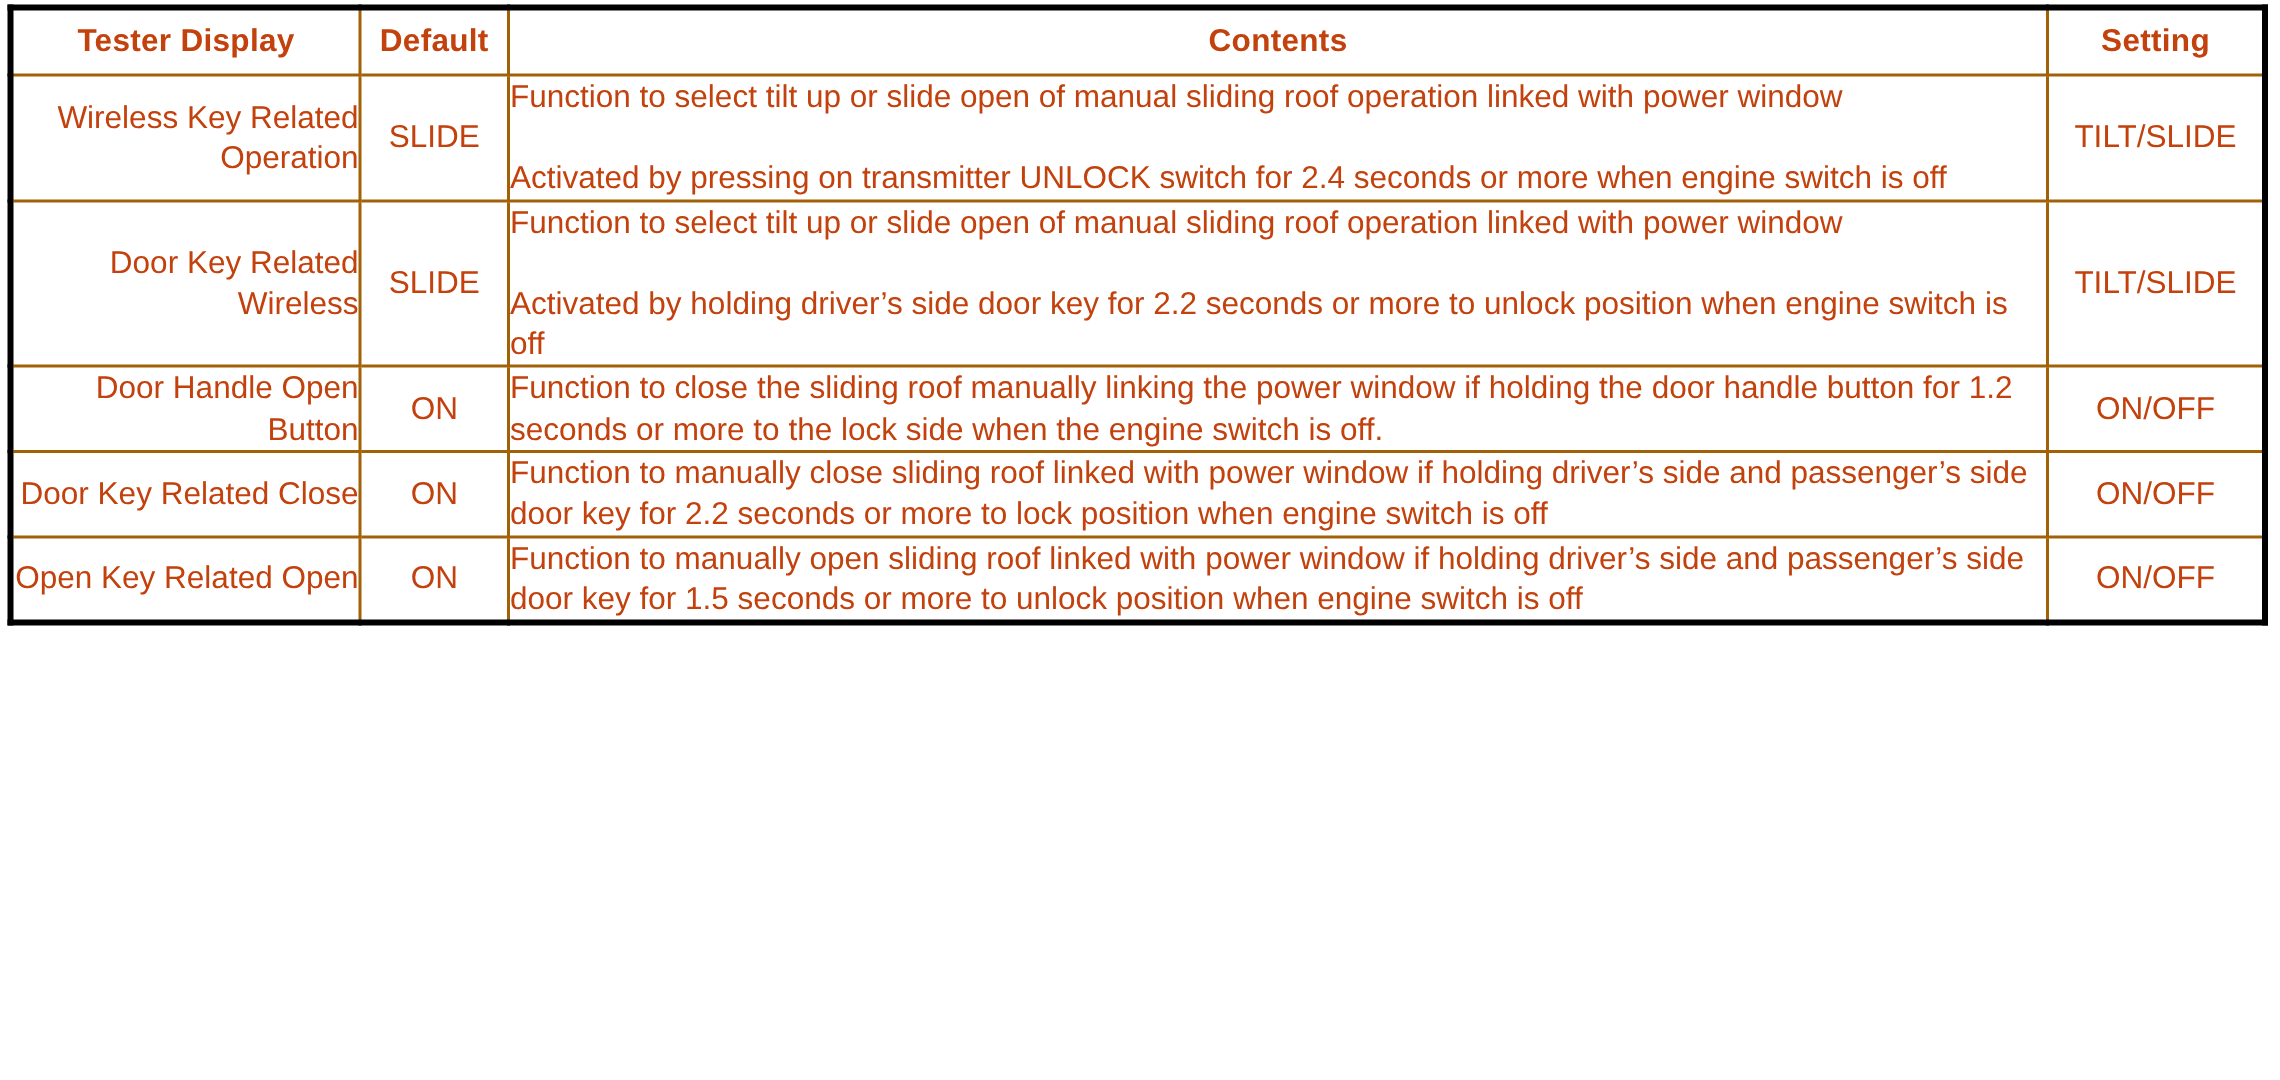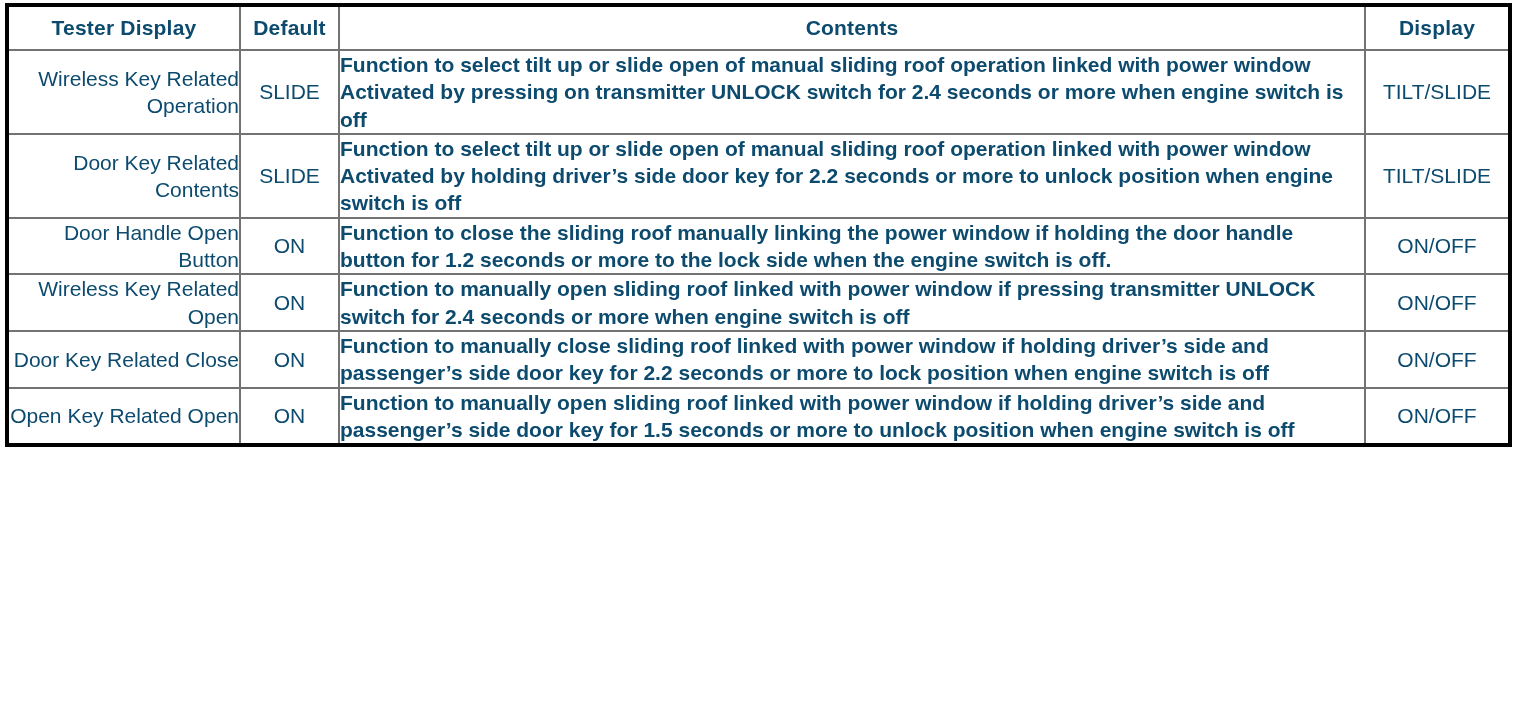--- a/index.html
+++ b/index.html
@@ -21,26 +21,26 @@
     padding: 3px 8px 4px 5px;
   }
   table.spec-table {
     border-collapse: collapse;
     table-layout: fixed;
     width: 1507px;
     border: 4px solid #000;
   }
   table.spec-table th,
   table.spec-table td {
-    border: 2px solid #737373;
+    border: 2px solid #a16207;
     padding: 0;
     vertical-align: middle;
     font-size: 21px;
     line-height: 1.30;
-    color: #0c4a6e;
+    color: #c2410c;
   }
   table.spec-table thead th {
     text-align: center;
     font-weight: bold;
     height: 38px;
     padding: 2px 4px;
     letter-spacing: 0.2px;
   }
   
   col.c-display  { width: 233px; }
@@ -59,81 +59,73 @@
   }
   td.cell-contents {
     padding: 5px 6px 6px 9px;
     text-align: left;
   }
   td.cell-setting {
     padding: 4px 0 4px 6px;
     text-align: center;
     white-space: nowrap;
   }
-  .para { margin: 0; font-weight: bold; }
-  .para + .para { }
+  .para { margin: 0; }
+  .para + .para { margin-top: 27px; }
 </style>
 </head>
 <body>
 
 <div class="table-wrap">
   <table class="spec-table">
     <colgroup>
       <col class="c-display">
       <col class="c-default">
       <col class="c-contents">
       <col class="c-setting">
     </colgroup>
     <thead>
       <tr>
         <th>Tester Display</th>
         <th>Default</th>
         <th>Contents</th>
-        <th>Display</th>
+        <th>Setting</th>
       </tr>
     </thead>
     <tbody>
 
       <tr>
         <td class="cell-display">Wireless Key Related Operation</td>
         <td class="cell-default">SLIDE</td>
         <td class="cell-contents">
           <p class="para">Function to select tilt up or slide open of manual sliding roof operation linked with power window</p>
           <p class="para">Activated by pressing on transmitter UNLOCK switch for 2.4 seconds or more when engine switch is off</p>
         </td>
         <td class="cell-setting">TILT/SLIDE</td>
       </tr>
 
       <tr>
-        <td class="cell-display">Door Key Related Contents</td>
+        <td class="cell-display">Door Key Related Wireless</td>
         <td class="cell-default">SLIDE</td>
         <td class="cell-contents">
           <p class="para">Function to select tilt up or slide open of manual sliding roof operation linked with power window</p>
           <p class="para">Activated by holding driver’s side door key for 2.2 seconds or more to unlock position when engine switch is off</p>
         </td>
         <td class="cell-setting">TILT/SLIDE</td>
       </tr>
 
       <tr>
         <td class="cell-display">Door Handle Open Button</td>
         <td class="cell-default">ON</td>
         <td class="cell-contents">
           <p class="para">Function to close the sliding roof manually linking the power window if holding the door handle button for 1.2 seconds or more to the lock side when the engine switch is off.</p>
         </td>
         <td class="cell-setting">ON/OFF</td>
       </tr>
 
-      <tr>
-        <td class="cell-display">Wireless Key Related Open</td>
-        <td class="cell-default">ON</td>
-        <td class="cell-contents">
-          <p class="para">Function to manually open sliding roof linked with power window if pressing transmitter UNLOCK switch for 2.4 seconds or more when engine switch is off</p>
-        </td>
-        <td class="cell-setting">ON/OFF</td>
-      </tr>
 
       <tr>
         <td class="cell-display">Door Key Related Close</td>
         <td class="cell-default">ON</td>
         <td class="cell-contents">
           <p class="para">Function to manually close sliding roof linked with power window if holding driver’s side and passenger’s side door key for 2.2 seconds or more to lock position when engine switch is off</p>
         </td>
         <td class="cell-setting">ON/OFF</td>
       </tr>
 

